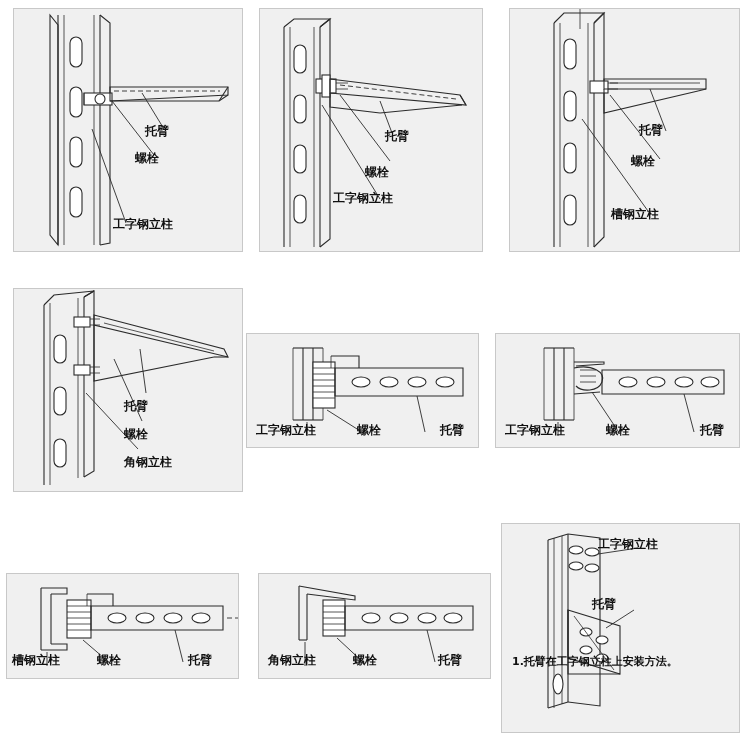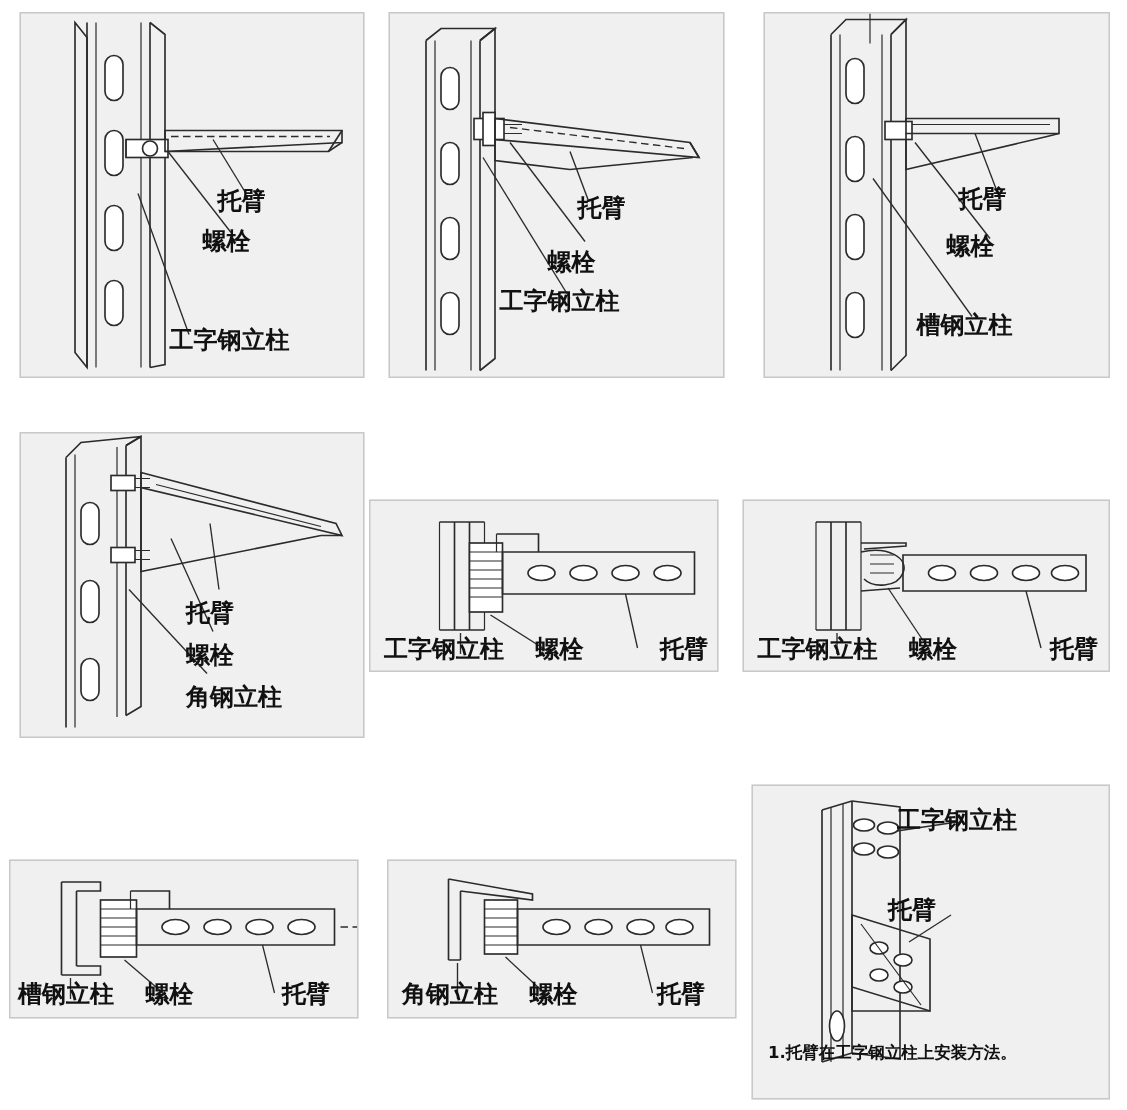--- a/index.html
+++ b/index.html
@@ -12,21 +12,21 @@
   }
   .panel{
     position:absolute;
     background:#f0f0f0;
     border:1px solid #c8c8c8;
   }
   .panel svg{display:block;width:100%;height:100%;}
   .lbl{
     position:absolute;
     font-family:"DejaVu Sans", sans-serif;
-    font-size:16px;
+    font-size:12px;
     font-weight:700;
     color:#111;
     white-space:nowrap;
     line-height:1.15;
   }
   .caption{
     position:absolute;
     font-family:"DejaVu Sans", sans-serif;
     font-size:11px;
     font-weight:700;
@@ -332,13 +332,13 @@
 
     <ellipse class="stf" cx="56" cy="160" rx="5" ry="10"></ellipse>
 
     <path class="lead" d="M96 30 L136 24"></path>
     <path class="lead" d="M104 104 L132 86"></path>
   </svg>
 </div>
 <div class="lbl" style="left:598px;top:538px;">工字钢立柱</div>
 <div class="lbl" style="left:592px;top:598px;">托臂</div>
 
-<div class="caption" style="left:512px;top:694px;text-align:right;">1.托臂在工字钢立柱上安装方法。</div>
+<div class="caption" style="left:512px;top:654px;text-align:right;">1.托臂在工字钢立柱上安装方法。</div>
 
 </body></html>

